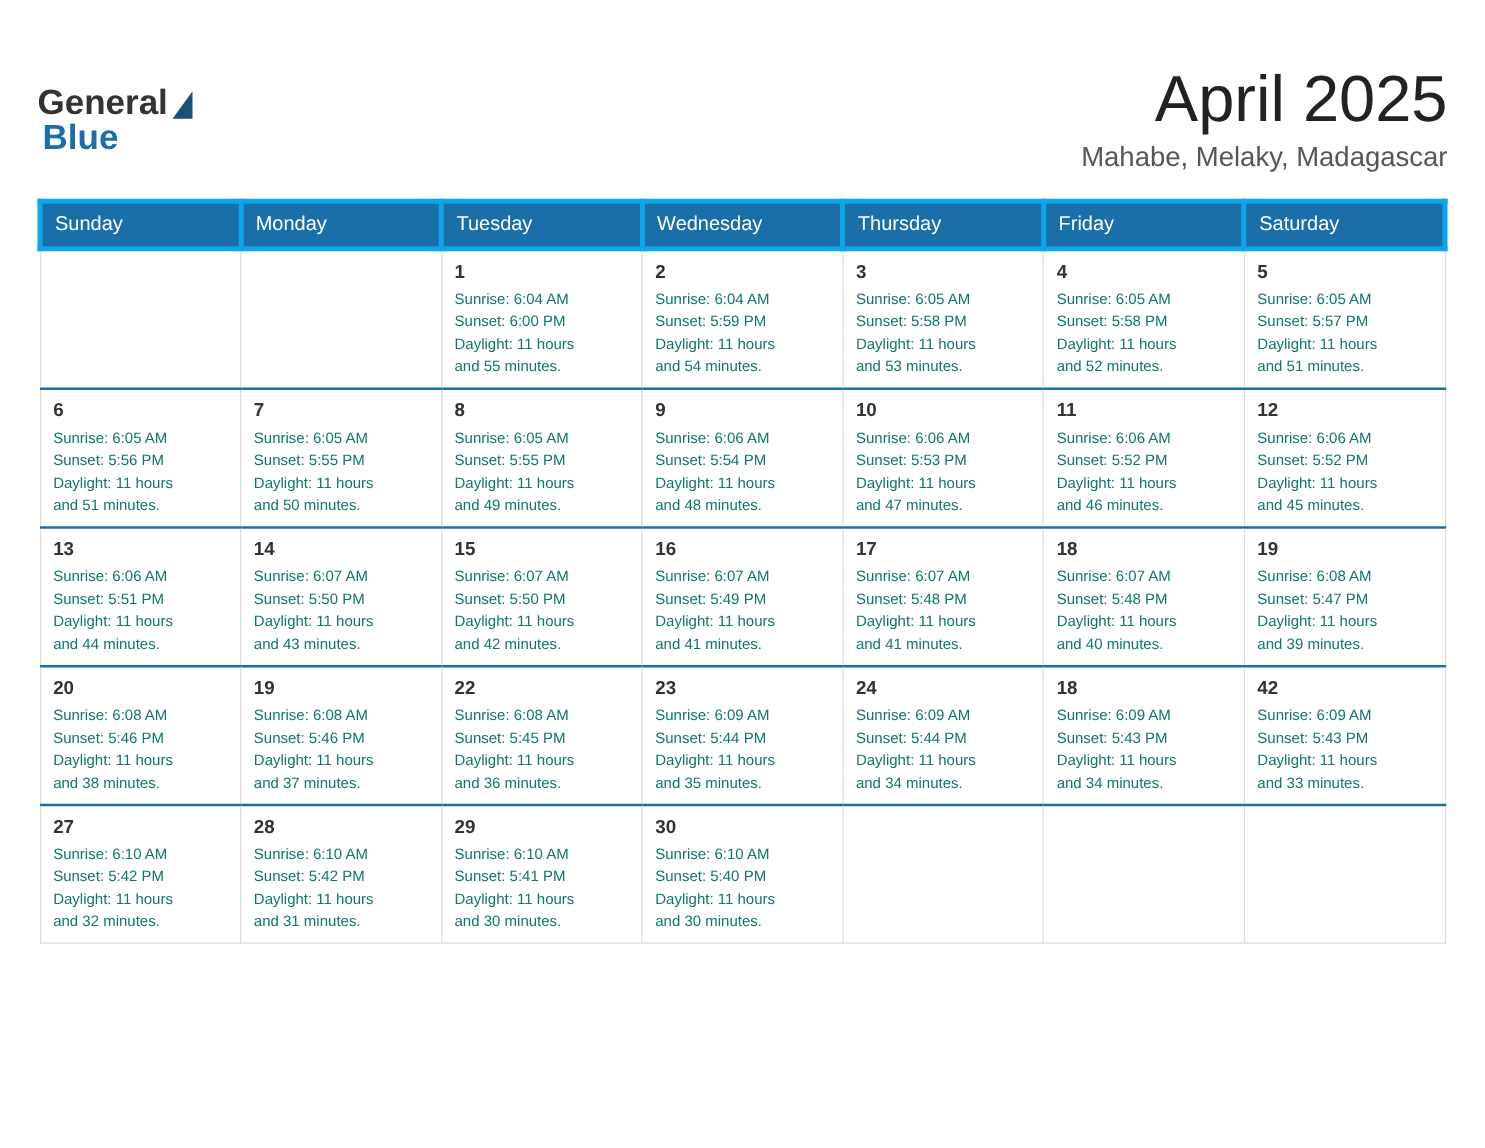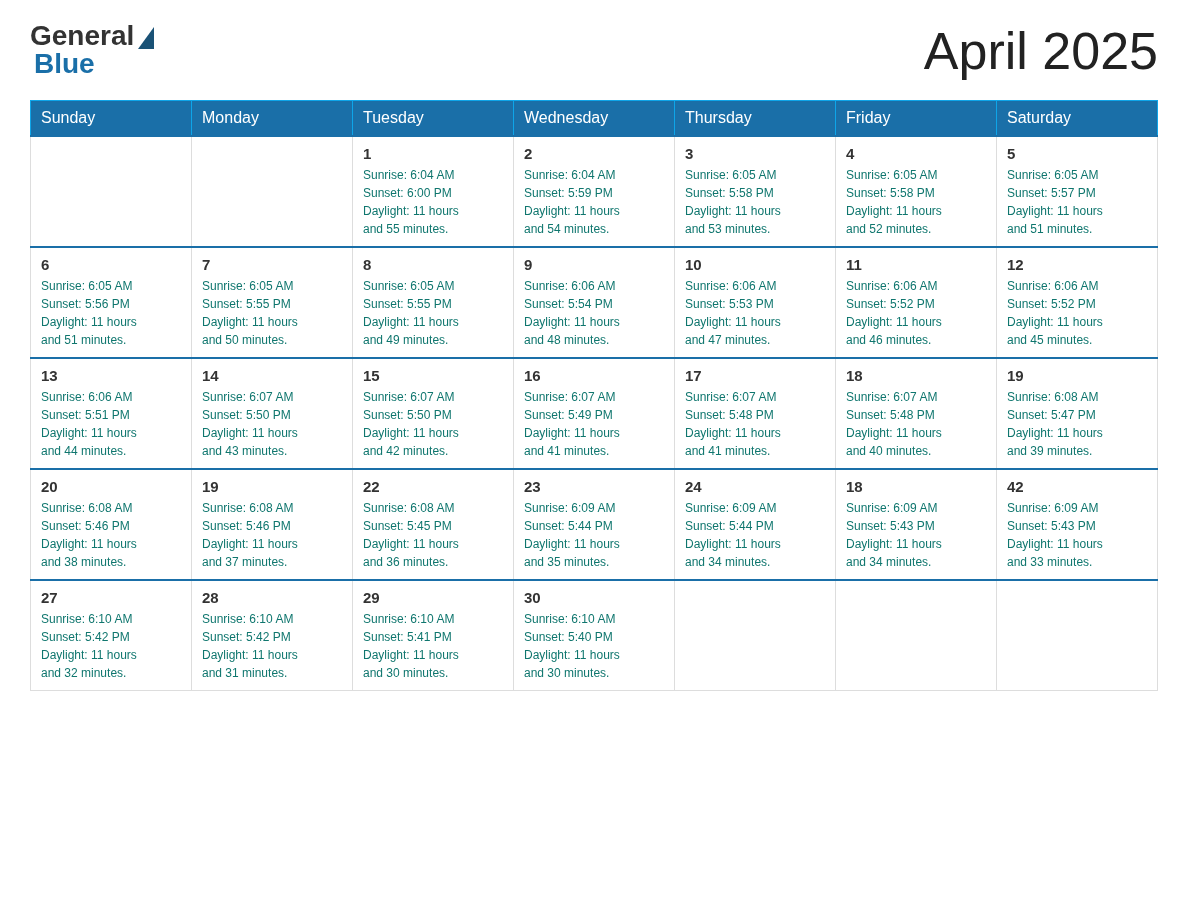--- a/index.html
+++ b/index.html
@@ -7,22 +7,23 @@
       font-family: Arial, sans-serif;
       background: #fff;
       color: #333;
       width: 1188px;
       min-height: 918px;
       padding: 20px 30px;
     }
     .header {
       display: flex;
       justify-content: space-between;
-      align-items: flex-end;
+      align-items: center;
       margin-bottom: 20px;
+      margin-top: 32px;
     }
     .logo {
       display: flex;
       flex-direction: column;
       align-items: flex-start;
     }
     .logo-top {
       display: flex;
       align-items: center;
     }
@@ -65,21 +66,21 @@
       width: 100%;
       border-collapse: collapse;
     }
     .calendar th {
       background-color: #1a6fa8;
       color: #fff;
       padding: 8px 10px;
       text-align: left;
       font-size: 16px;
       font-weight: normal;
-      border: 1px solid #0ea5e9;
+      border: 4px solid #0ea5e9;
     }
     .calendar td {
       vertical-align: top;
       padding: 8px 10px;
       border: 1px solid #ccc;
       width: calc(100% / 7);
       min-height: 110px;
       font-size: 13px;
       color: #333;
     }
@@ -110,20 +111,21 @@
 <div class="header">
   <div class="logo">
     <div class="logo-top">
       <span class="logo-text-general">General</span>
       <div class="logo-triangle"></div>
     </div>
     <span class="logo-text-blue">Blue</span>
   </div>
   <div class="title-block">
     <div class="month-title">April 2025</div>
+    <div class="location-title">Mahabe, Melaky, Madagascar</div>
   </div>
 </div>
 
 <table class="calendar">
   <thead>
     <tr>
     <th>Sunday</th>
         <th>Monday</th>
         <th>Tuesday</th>
         <th>Wednesday</th>

